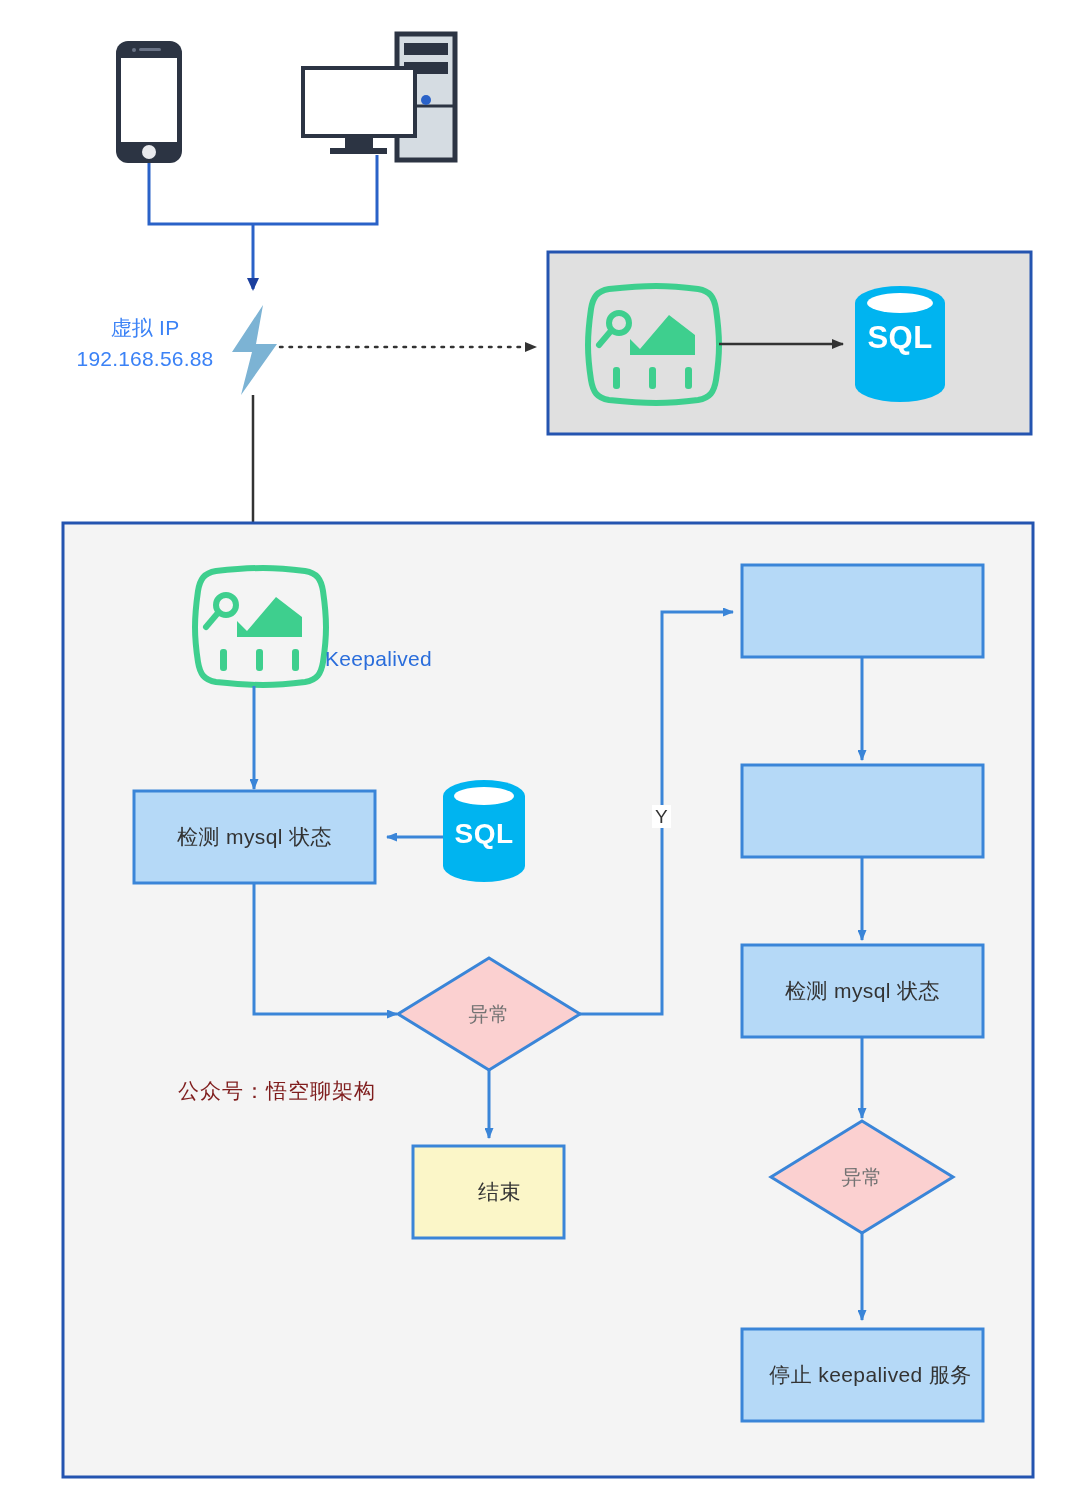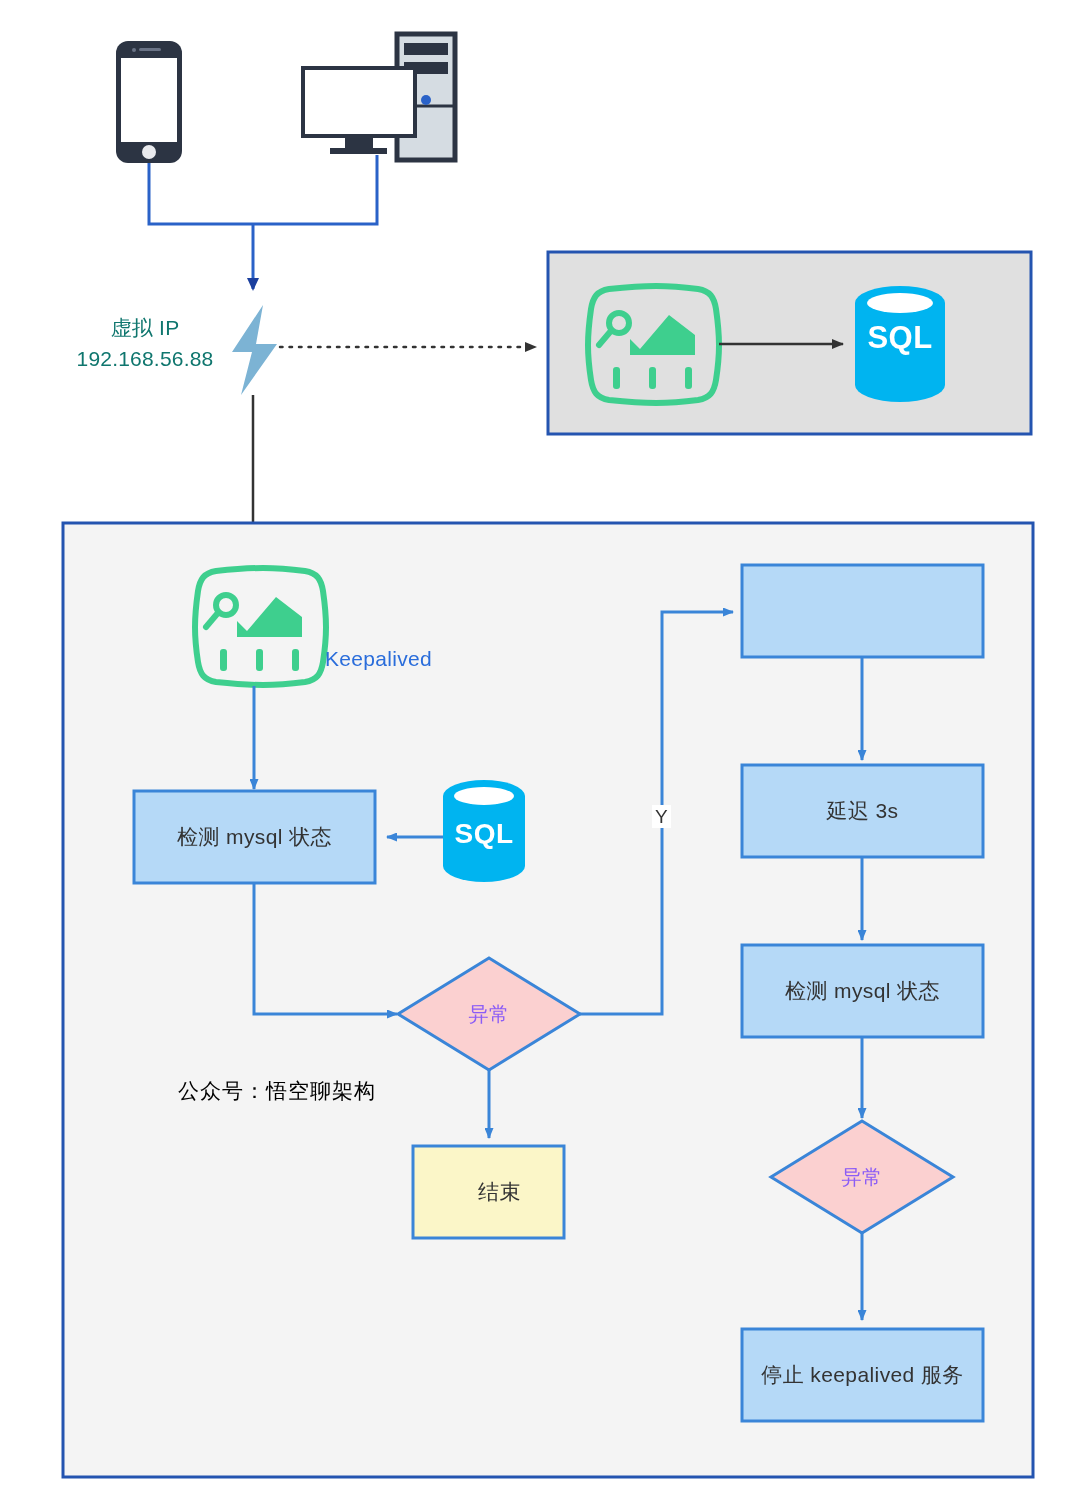--- a/index.html
+++ b/index.html
@@ -43,38 +43,38 @@
     display: flex;
     align-items: center;
     justify-content: center;
     text-align: left;
     pointer-events: auto;
     color: #333333;
     font-size: 21px;
     letter-spacing: 0.4px;
   }
   .diamond-text {
-    color: #8b5cf6;
+    color: #737373;
     font-size: 20px;
   }
   .vip-label {
-    color: #0f766e;
+    color: #3b82f6;
     font-size: 21px;
     line-height: 31px;
     text-align: center;
     letter-spacing: 0.2px;
   }
   .keepalived-label {
     color: #2a6ddb;
     font-size: 21px;
     letter-spacing: 0.3px;
     margin-top: 42px;
   }
   .watermark {
-    color: #000000;
+    color: #7f1d1d;
     font-size: 21px;
     letter-spacing: 1px;
   }
   .edge-badge {
     background: #ffffff;
     color: #333333;
     font-size: 19px;
     padding: 2px 3px;
     line-height: 19px;
   }
@@ -225,26 +225,25 @@
 
     <div class="node-text" style="left:443px; top:815px; width:82px; height:38px; color:#ffffff; font-size:28px; font-weight:bold; letter-spacing:0.5px;">SQL</div>
 
     <div class="node-text" style="left:134px; top:791px; width:241px; height:92px;">检测 mysql 状态</div>
 
     <div class="node-text diamond-text" style="left:424px; top:990px; width:130px; height:48px;">异常</div>
 
     <div class="node-text" style="left:413px; top:1146px; width:173px; height:92px;">结束</div>
 
 
-    <div class="node-text" style="left:742px; top:765px; width:241px; height:92px;">延迟 3s</div>
 
     <div class="node-text" style="left:742px; top:945px; width:241px; height:92px;">检测 mysql 状态</div>
 
     <div class="node-text diamond-text" style="left:797px; top:1153px; width:130px; height:48px;">异常</div>
 
-    <div class="node-text" style="left:742px; top:1329px; width:241px; height:92px;">停止 keepalived 服务</div>
+    <div class="node-text" style="left:742px; top:1329px; width:241px; height:92px;padding-left:8px;">停止 keepalived 服务</div>
 
     <div class="lbl edge-badge" style="left:652px; top:805px;">Y</div>
 
     <div class="lbl watermark" style="left:178px; top:1077px;">公众号：悟空聊架构</div>
 
   </div>
 </div>
 
 </body></html>

